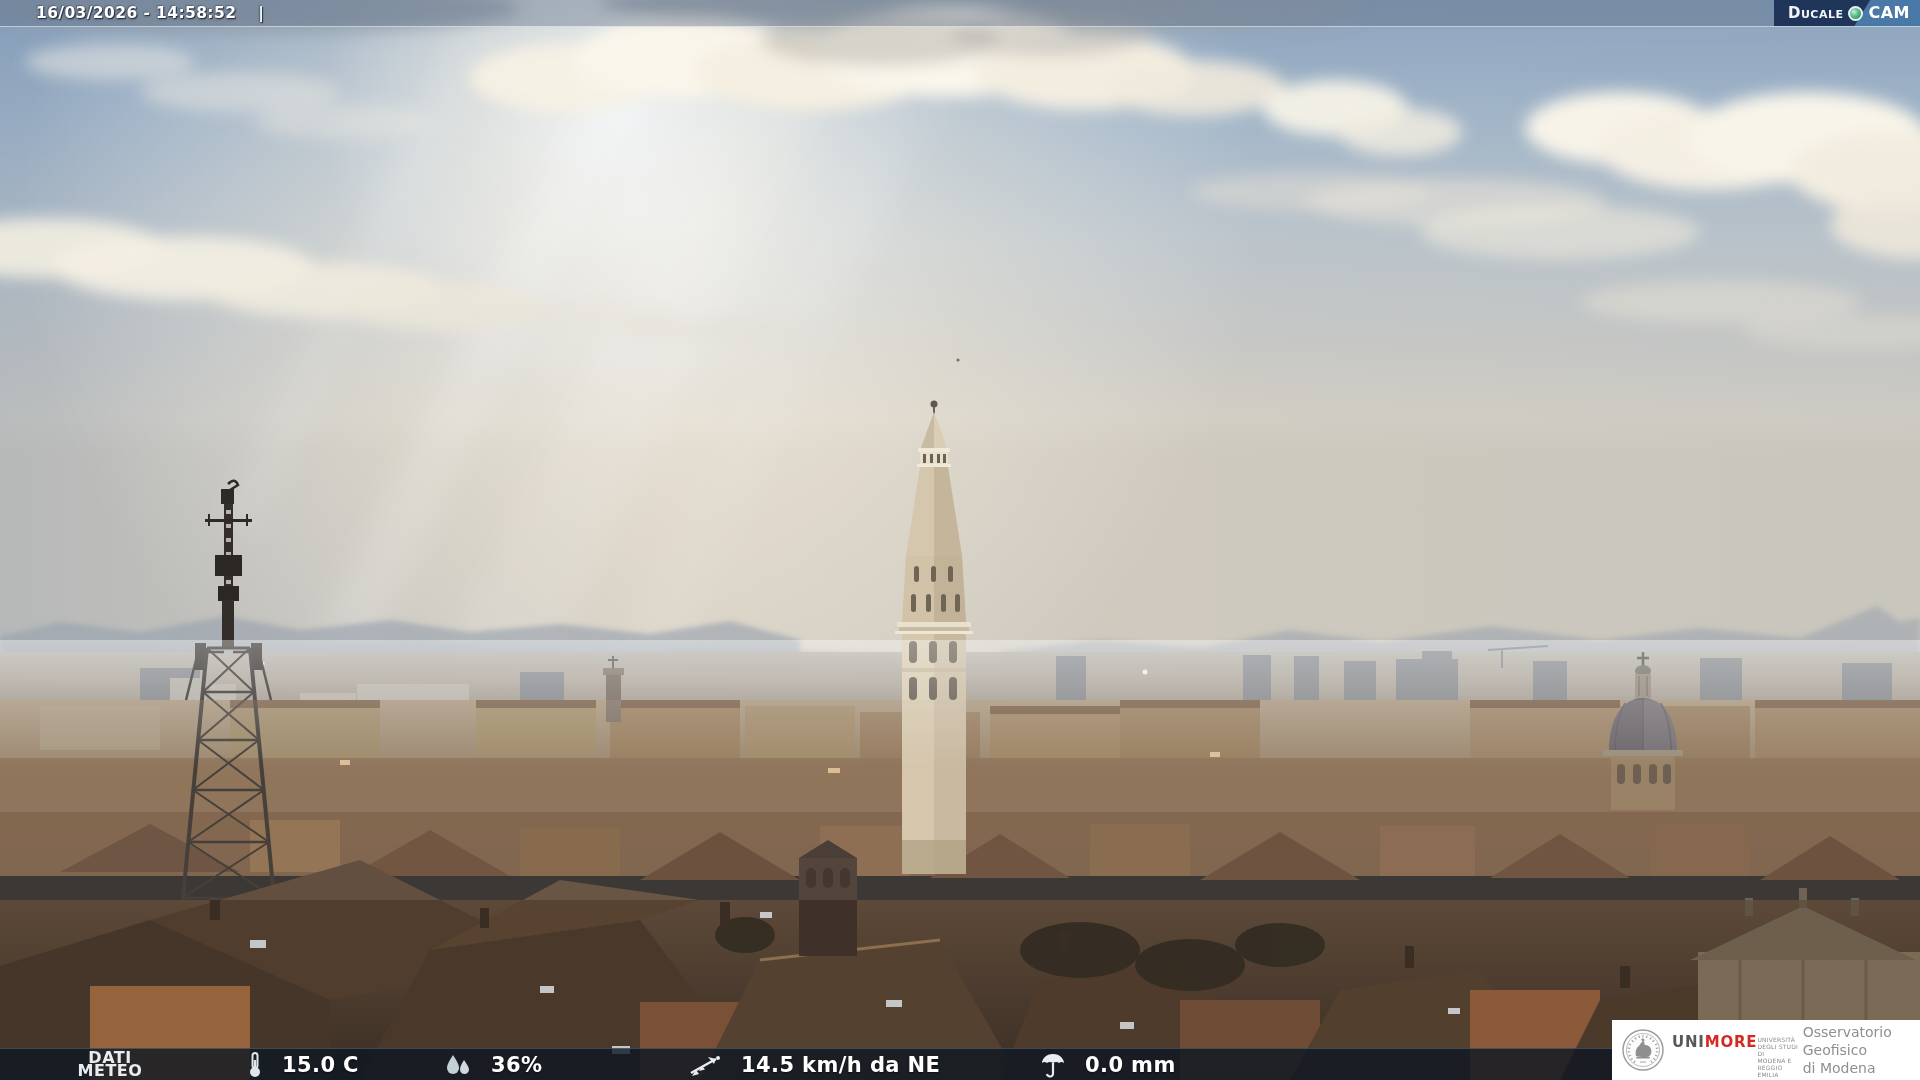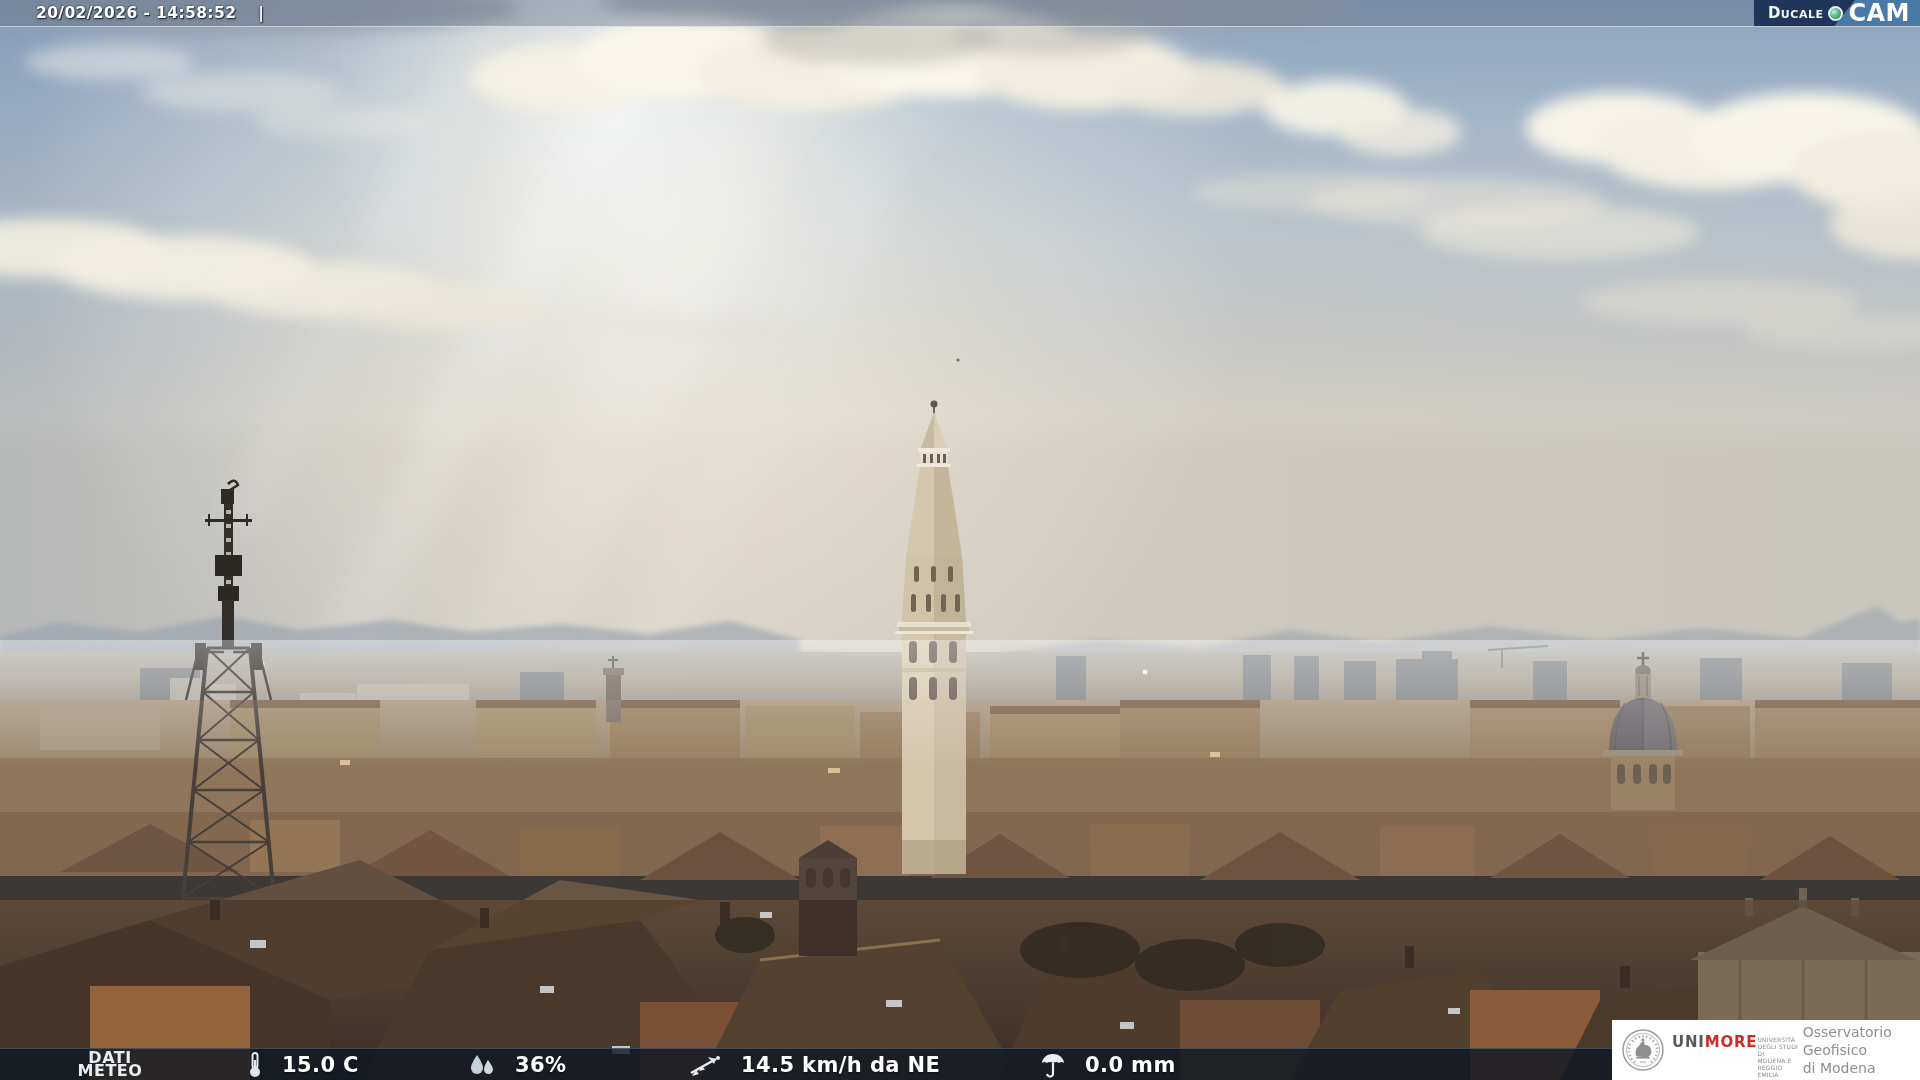--- a/index.html
+++ b/index.html
@@ -31,21 +31,21 @@
   .wcam .weather {
     color:#f2f5fa; font-variant:small-caps; font-weight:bold;
     font-size:15px; letter-spacing:0.5px; text-shadow:none;
   }
   .wcam .lens {
     width:15px; height:15px; border-radius:50%;
     background:radial-gradient(circle at 35% 35%, #cdeedd 0%, #6cc598 35%, #2f9e5f 75%, #1d7a45 100%);
     border:2px solid #e9eff6; margin:0 0 0 5px; position:relative; z-index:2;
   }
   .wcam .cam {
-    color:#fff; font-weight:bold; font-size:24px; letter-spacing:0.5px;
+    color:#fff; font-weight:bold; font-size:16px; letter-spacing:0.5px;
     background:#4a79a8; padding:2px 10px 3px 14px; margin-left:-9px;
     clip-path:polygon(24% 0, 100% 0, 100% 100%, 0 100%);
     text-shadow:none; height:26px; display:flex; align-items:center;
   }
 
   
   .weather-bar {
     position:absolute; left:0; bottom:0; width:100%; height:32px;
     background:rgba(13,23,34,0.80);
     border-top:1px solid rgba(120,160,195,0.35);
@@ -430,21 +430,21 @@
         <rect x="760" y="912" width="12" height="6"></rect>
         <rect x="1672" y="1046" width="14" height="7"></rect>
       </g>
     </g>
 
     <rect x="0" y="640" width="1920" height="130" fill="url(#hazeBand)"></rect>
     <rect x="0" y="700" width="1920" height="200" fill="#cdbfae" opacity="0.15"></rect>
   </svg>
 
   <div class="header-strip">
-    <span class="ts">20/02/2026 - 14:58:52</span>
+    <span class="ts">16/03/2026 - 14:58:52</span>
     <span class="sep">|</span>
   </div>
   <div class="wcam">
     <span class="weather">Ducale</span>
     <span class="lens"></span>
     <span class="cam">CAM</span>
   </div>
 
   <div class="weather-bar">
     <div class="dati">
@@ -454,21 +454,21 @@
 
     <div class="wb-item" style="left:247px">
       <svg width="16" height="28" viewBox="0 0 16 28">
         <rect x="5.5" y="2" width="5" height="15" rx="2.5" fill="none" stroke="#dfe6ec" stroke-width="2"></rect>
         <circle cx="8" cy="21" r="5" fill="#dfe6ec"></circle>
         <rect x="6.8" y="9" width="2.4" height="10" fill="#dfe6ec"></rect>
       </svg>
       <span>15.0 C</span>
     </div>
 
-    <div class="wb-item" style="left:468px">
+    <div class="wb-item" style="left:444px">
       <svg width="28" height="26" viewBox="0 0 28 26">
         <path d="M9,3 C5,9 3,13 3,16 a6,6 0 0 0 12,0 C15,13 13,9 9,3 Z" fill="#cfd9e2" opacity="0.95"></path>
         <path d="M20,8 C17.5,12 16,15 16,17.5 a4.5,4.5 0 0 0 9,0 C25,15 22.5,12 20,8 Z" fill="#e6edf3" opacity="0.9"></path>
       </svg>
       <span>36%</span>
     </div>
 
     <div class="wb-item" style="left:688px">
       <svg width="34" height="28" viewBox="0 0 34 28">
         <path d="M3,22 L28,8" stroke="#e8eef3" stroke-width="2.5" fill="none"></path>

